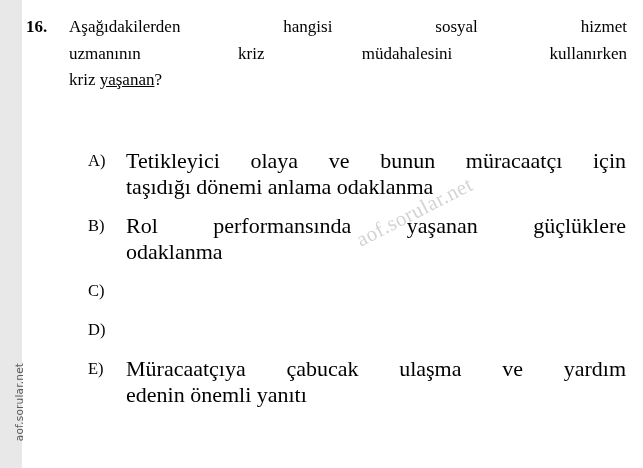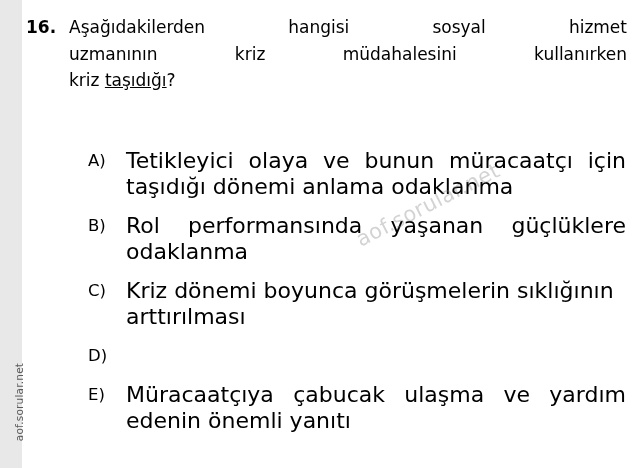--- a/index.html
+++ b/index.html
@@ -38,20 +38,21 @@
     letter-spacing: 0.2px;
     white-space: nowrap;
   }
 
   .page {
     position: absolute;
     left: 22px;
     top: 0;
     width: 545px;
     height: 468px;
+    font-family: Liberation Serif, serif;
   }
 
   
   .question-row {
     position: absolute;
     left: 0px;
     top: 14px;
     width: 612px;
   }
   .q-number {
@@ -138,21 +139,21 @@
   <div class="watermark-vertical">aof.sorular.net</div>
 </div>
 
 <div class="page">
 
   <div class="question-row">
     <span class="q-number">16.</span>
     <div class="q-text">
       <span class="q-line">Aşağıdakilerden hangisi sosyal hizmet</span>
       <span class="q-line">uzmanının kriz müdahalesini kullanırken</span>
-      <span class="q-line last"><span>kriz </span><span class="underline">taşıdığı</span><span>?</span></span>
+      <span class="q-line last"><span>kriz </span><span class="underline">yaşanan</span><span>?</span></span>
     </div>
   </div>
 
   <div class="options">
 
     <div class="option">
       <span class="opt-letter">A)</span>
       <div class="opt-text">
         <span class="opt-line justified">Tetikleyici olaya ve bunun müracaatçı için</span>
         <span class="opt-line">taşıdığı dönemi anlama odaklanma</span>
@@ -162,24 +163,20 @@
     <div class="option">
       <span class="opt-letter">B)</span>
       <div class="opt-text">
         <span class="opt-line justified">Rol performansında yaşanan güçlüklere</span>
         <span class="opt-line">odaklanma</span>
       </div>
     </div>
 
     <div class="option">
       <span class="opt-letter">C)</span>
-      <div class="opt-text">
-        <span class="opt-line">Kriz dönemi boyunca görüşmelerin sıklığının</span>
-        <span class="opt-line">arttırılması</span>
-      </div>
     </div>
 
     <div class="option">
       <span class="opt-letter">D)</span>
     </div>
 
     <div class="option">
       <span class="opt-letter">E)</span>
       <div class="opt-text">
         <span class="opt-line justified">Müracaatçıya çabucak ulaşma ve yardım</span>

